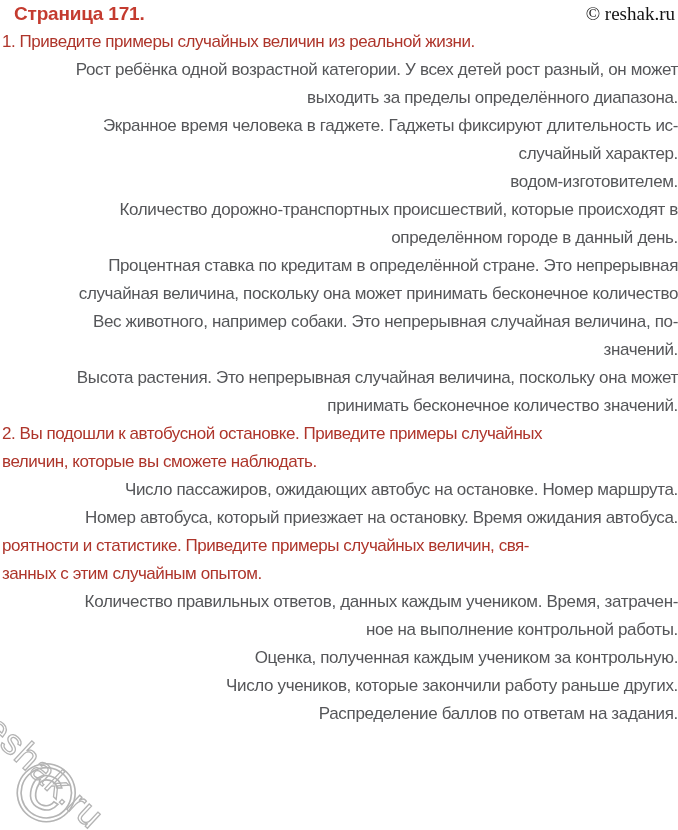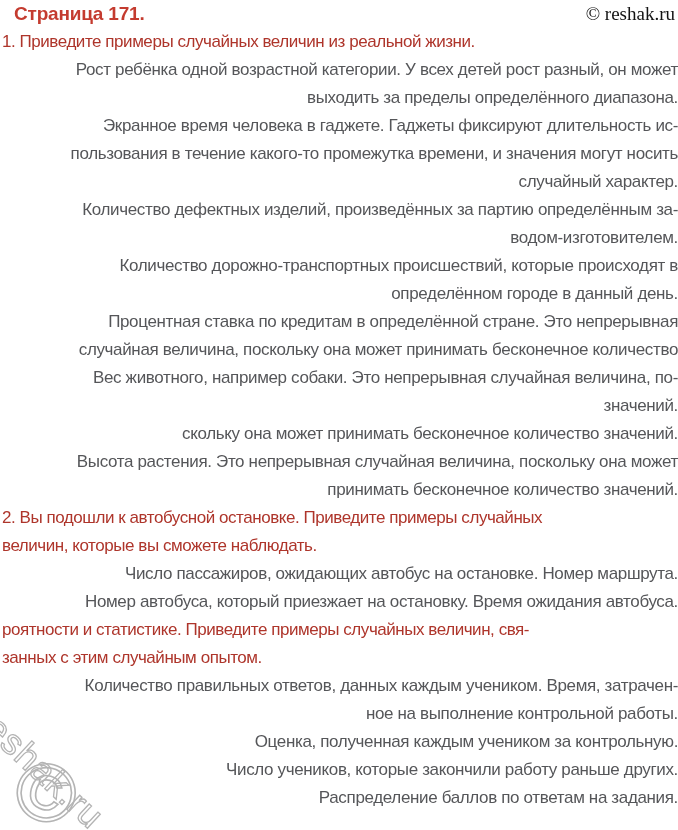--- a/index.html
+++ b/index.html
@@ -64,31 +64,28 @@
   <div class="header-row">
     <span class="page-title">Страница 171.</span>
     <span class="copyright">© reshak.ru</span>
   </div>
 
   <div id="content">
       <div class="line q">1. Приведите примеры случайных величин из реальной жизни.</div>
       <div class="line a">Рост ребёнка одной возрастной категории. У всех детей рост разный, он может</div>
       <div class="line a">выходить за пределы определённого диапазона.</div>
       <div class="line a">Экранное время человека в гаджете. Гаджеты фиксируют длительность ис-</div>
-      <div class="line a">пользования в течение какого-то промежутка времени, и значения могут носить</div>
       <div class="line a">случайный характер.</div>
-      <div class="line a">Количество дефектных изделий, произведённых за партию определённым за-</div>
       <div class="line a">водом-изготовителем.</div>
       <div class="line a">Количество дорожно-транспортных происшествий, которые происходят в</div>
       <div class="line a">определённом городе в данный день.</div>
       <div class="line a">Процентная ставка по кредитам в определённой стране. Это непрерывная</div>
       <div class="line a">случайная величина, поскольку она может принимать бесконечное количество</div>
       <div class="line a">Вес животного, например собаки. Это непрерывная случайная величина, по-</div>
       <div class="line a">значений.</div>
-      <div class="line a">скольку она может принимать бесконечное количество значений.</div>
       <div class="line a">Высота растения. Это непрерывная случайная величина, поскольку она может</div>
       <div class="line a">принимать бесконечное количество значений.</div>
       <div class="line q">2. Вы подошли к автобусной остановке. Приведите примеры случайных</div>
       <div class="line q">величин, которые вы сможете наблюдать.</div>
       <div class="line a">Число пассажиров, ожидающих автобус на остановке. Номер маршрута.</div>
       <div class="line a">Номер автобуса, который приезжает на остановку. Время ожидания автобуса.</div>
       <div class="line q">роятности и статистике. Приведите примеры случайных величин, свя-</div>
       <div class="line q">занных с этим случайным опытом.</div>
       <div class="line a">Количество правильных ответов, данных каждым учеником. Время, затрачен-</div>
       <div class="line a">ное на выполнение контрольной работы.</div>

